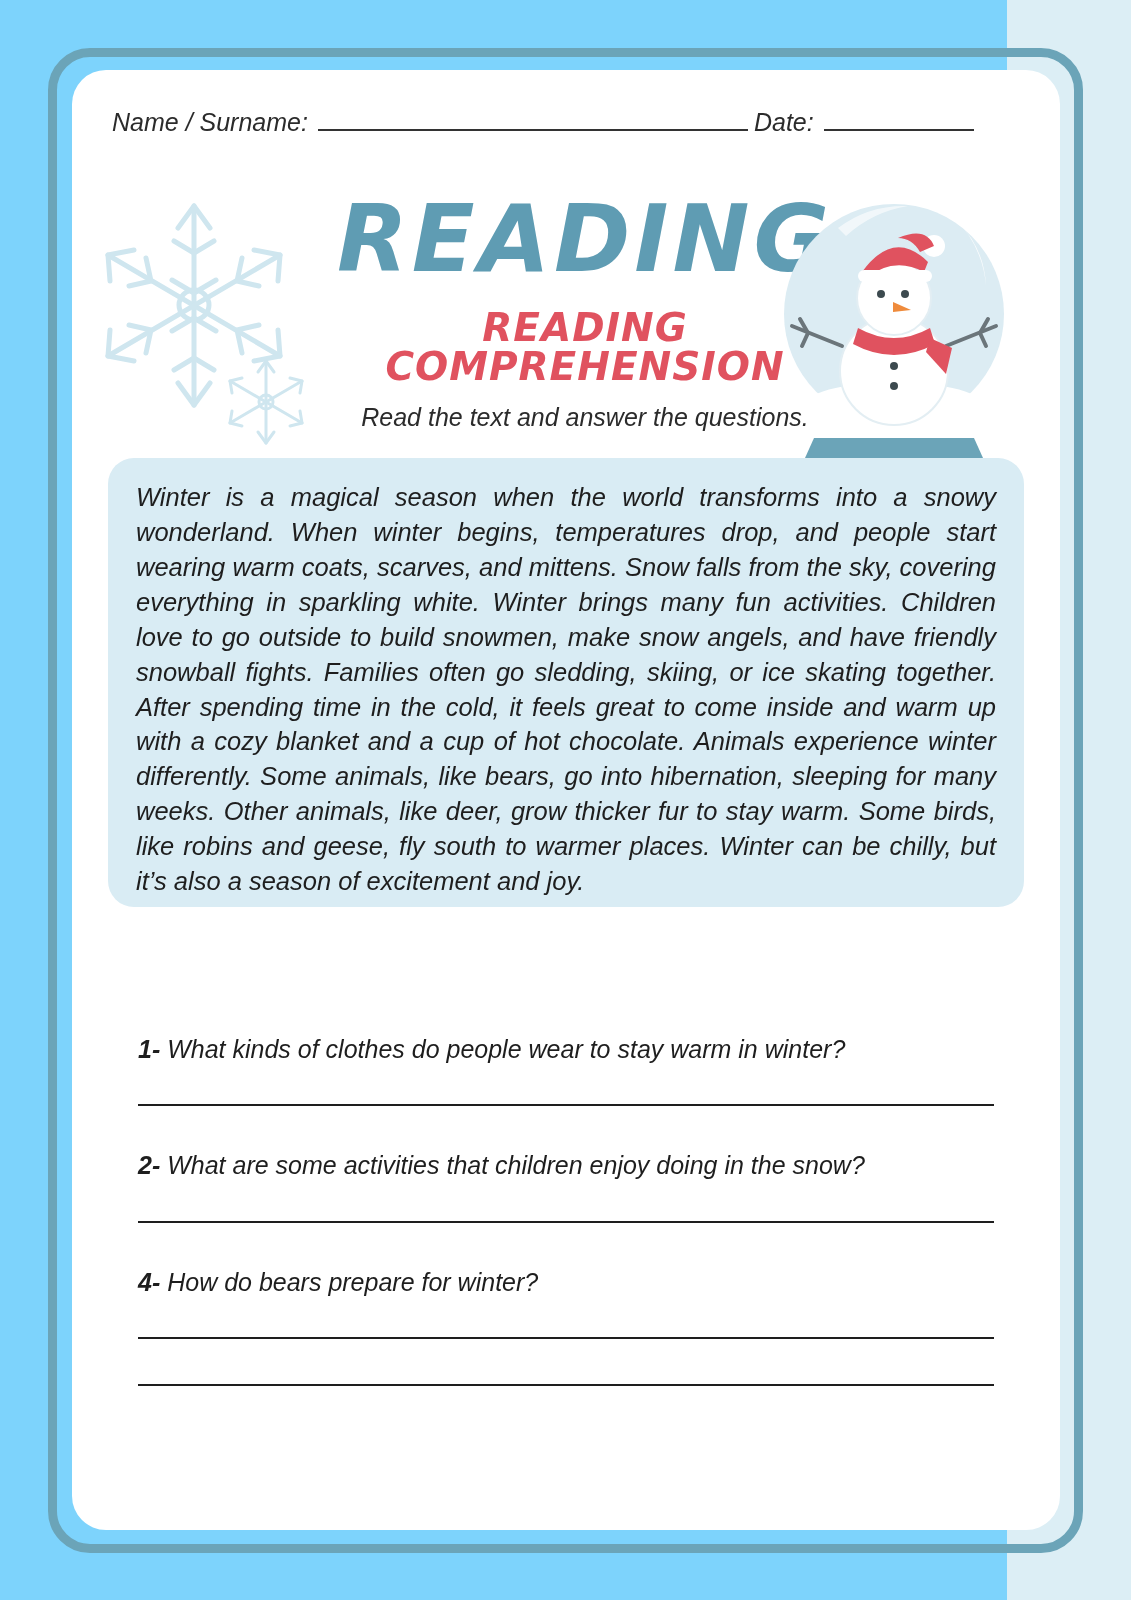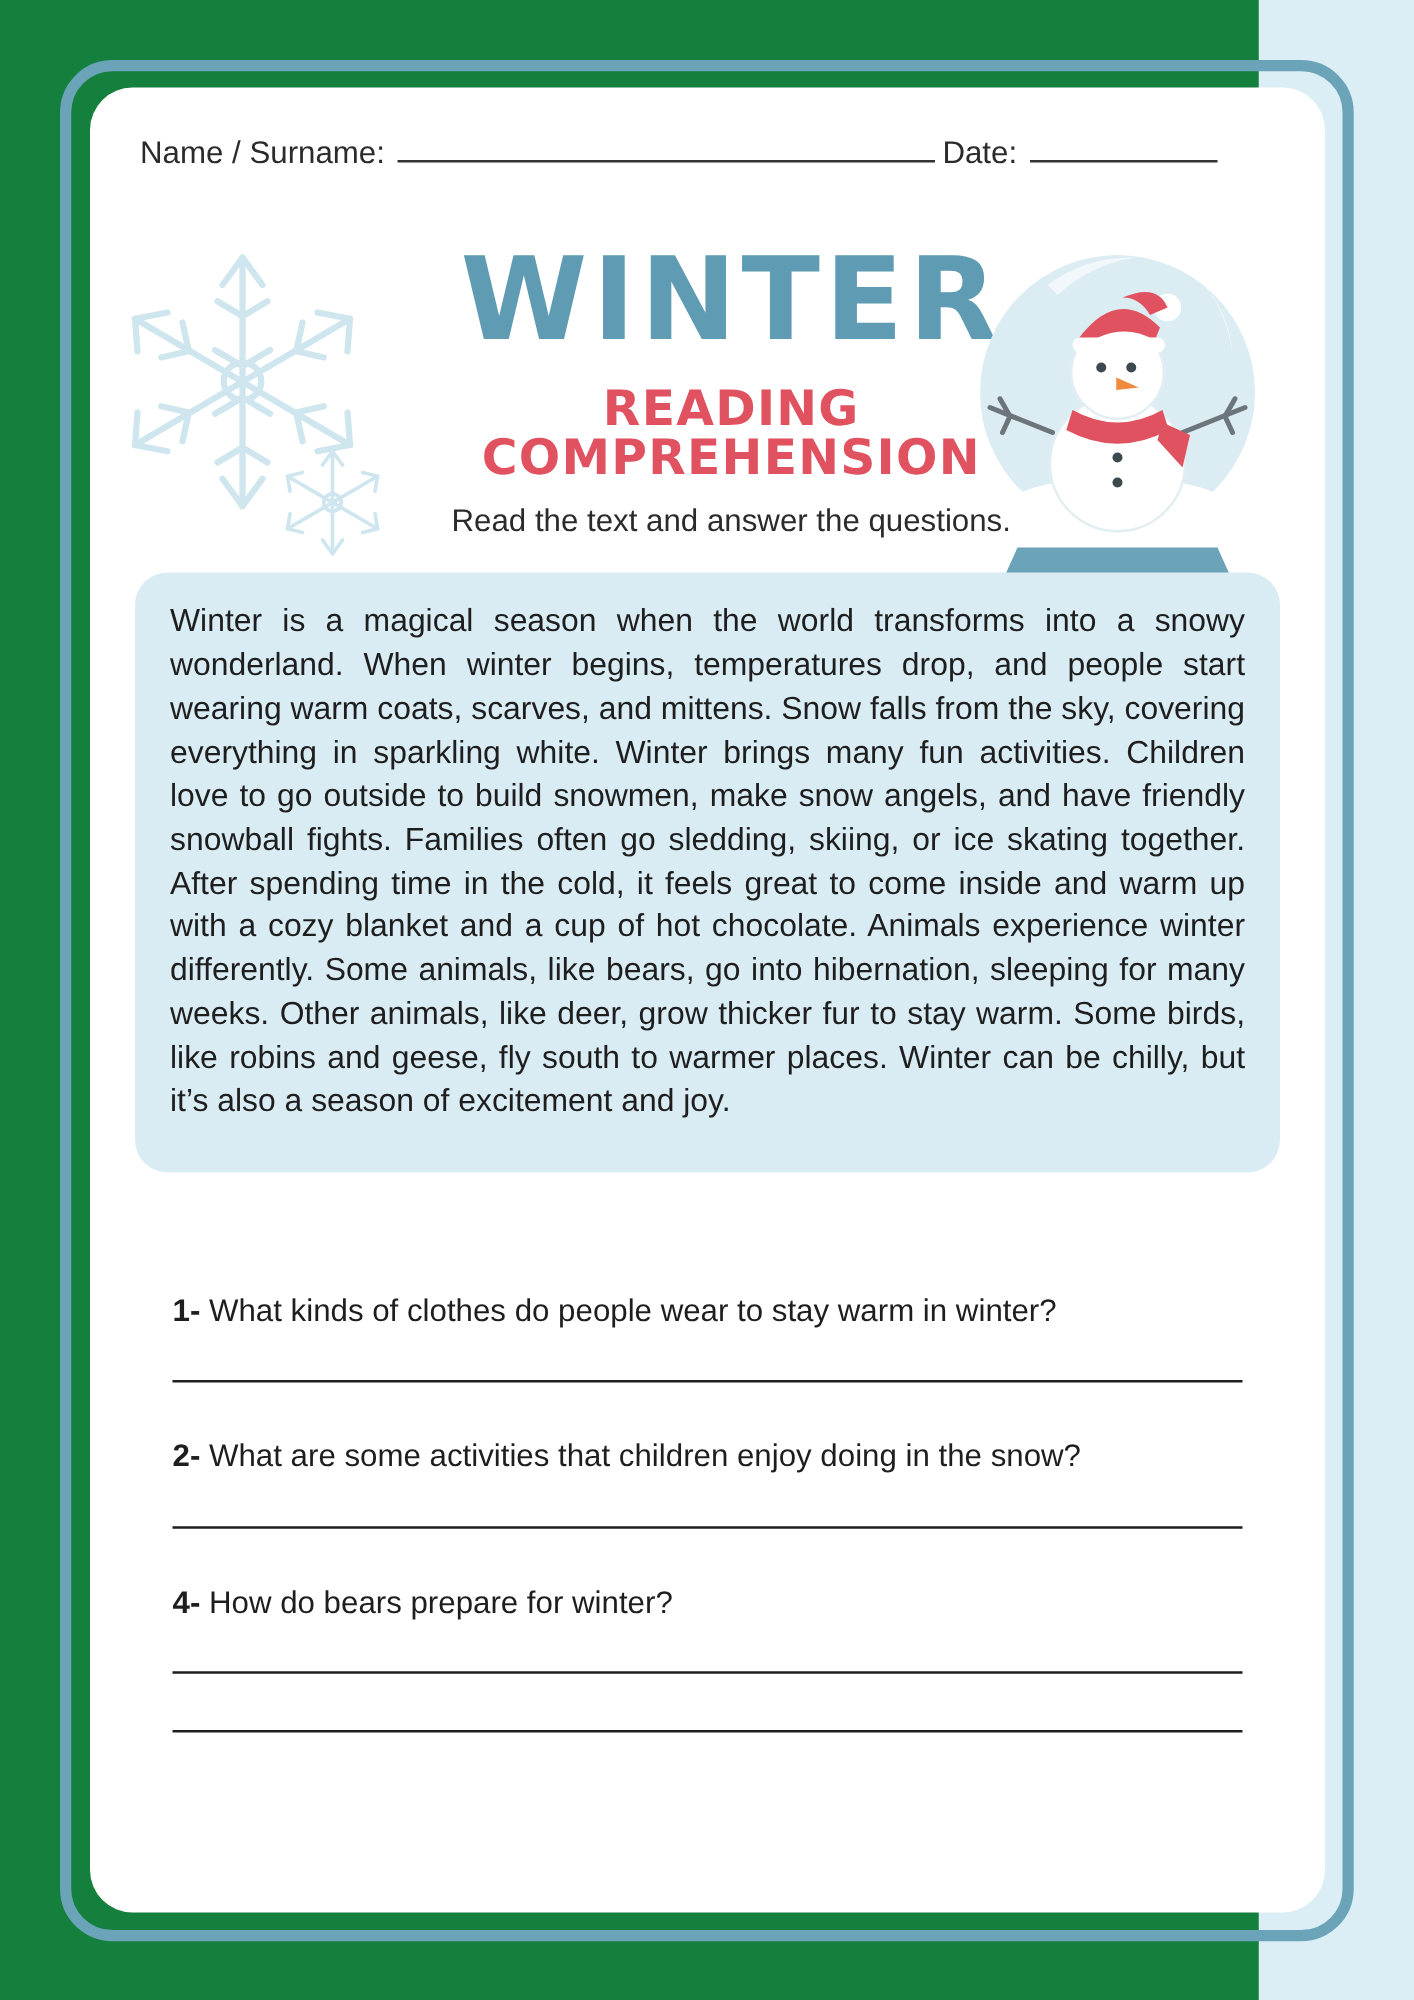--- a/index.html
+++ b/index.html
@@ -10,22 +10,23 @@
   body {
     width: 1131px;
     height: 1600px;
     font-family: "Liberation Sans", sans-serif;
     overflow: hidden;
   }
   .page {
     position: relative;
     width: 1007px;
     height: 1600px;
-    background: #15803d;
+    background: #7dd3fc;
     box-sizing: border-box;
+    font-style: italic;
   }
   .frame {
     position: absolute;
     left: 48px;
     top: 48px;
     width: 1035px;
     height: 1505px;
     border: 9px solid #6ba4b8;
     border-radius: 42px;
     box-sizing: border-box;
@@ -124,21 +125,21 @@
   }
 
   
   .passage {
     position: absolute;
     left: 36px;
     top: 388px;
     width: 916px;
     background: #d9ecf4;
     border-radius: 26px;
-    padding: 22px 28px 39px 28px;
+    padding: 22px 28px 8px 28px;
     box-sizing: border-box;
   }
   .passage p {
     margin: 0;
     font-size: 25.5px;
     line-height: 1.37;
     color: #1e1e1e;
     text-align: justify;
     text-justify: inter-word;
     hyphens: none;
@@ -224,21 +225,21 @@
             <path d="M10 25 L12 37 M10 25 L22 22"></path>
             <path d="M82 67 L80 55 M82 67 L70 70"></path>
             <path d="M10 67 L12 55 M10 67 L22 70"></path>
             <path d="M82 25 L80 37 M82 25 L70 22"></path>
             <circle cx="46" cy="46" r="7"></circle>
           </g>
         </svg>
       </span>
 
       <div class="title-block">
-        <h1 class="title">WINTER</h1>
+        <h1 class="title">READING</h1>
         <h2 class="subtitle">READING COMPREHENSION</h2>
       </div>
 
       <div class="instructions">Read the text and answer the questions.</div>
 
       <span class="globe">
         <svg width="232" height="295" viewBox="0 0 232 295">
 
           <circle cx="116" cy="128" r="110" fill="#dcecf3"></circle>
           <path d="M190 48 a110 110 0 0 1 18 52 a96 96 0 0 0 -26 -62 z" fill="#ffffff" opacity="0.85"></path>

